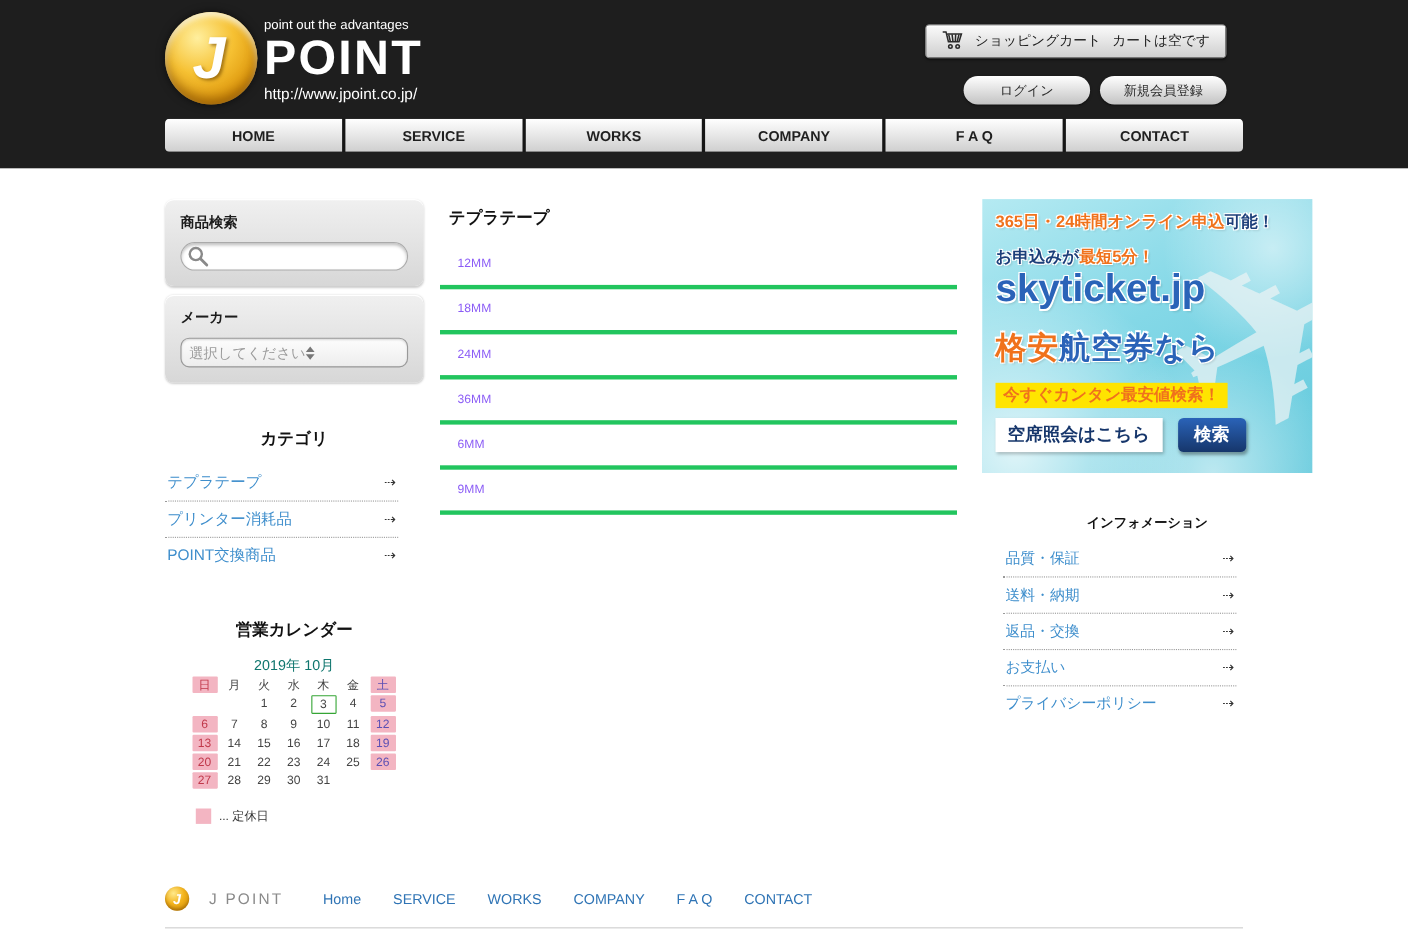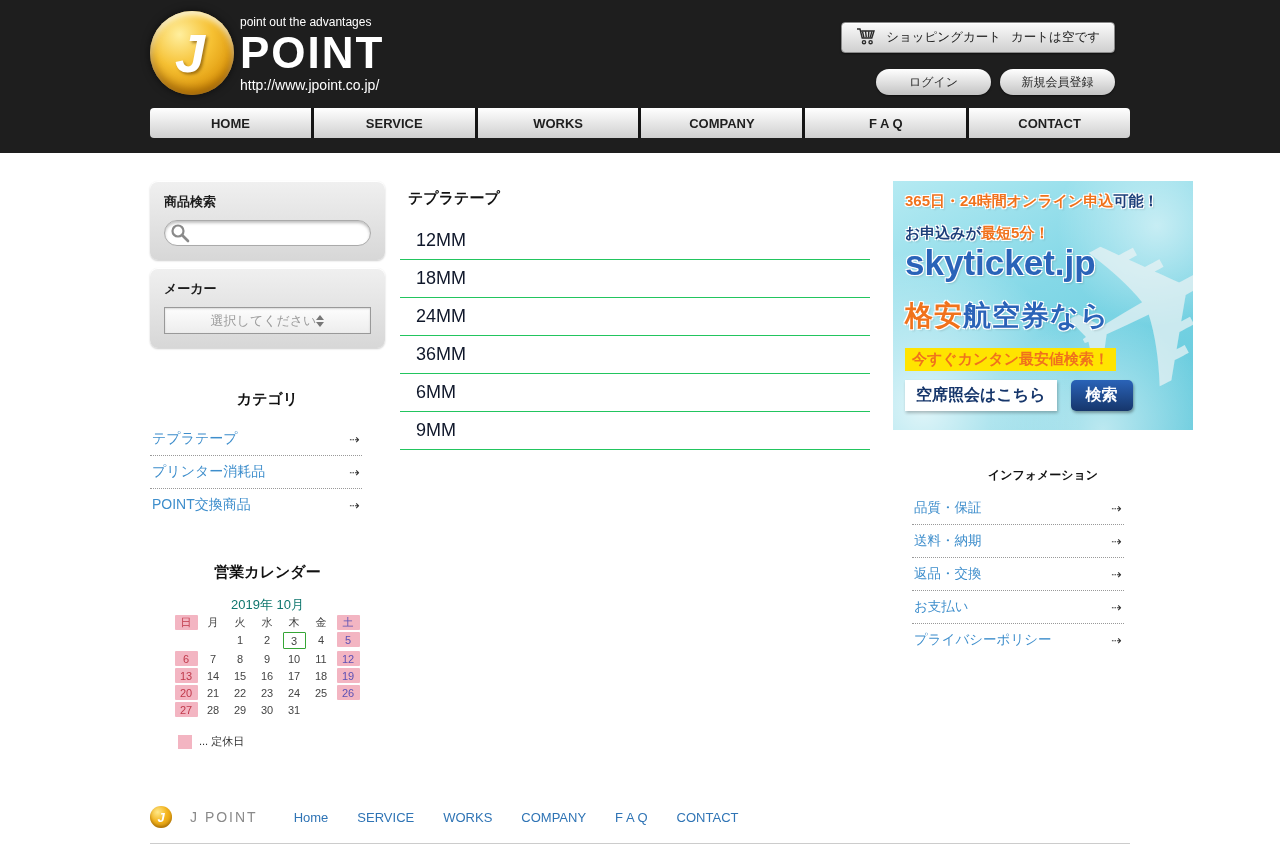--- a/index.html
+++ b/index.html
@@ -43,22 +43,22 @@
   .col-right{width:300px;flex:none;margin-left:23px;}
 
   
   .side-box{background:linear-gradient(#f0f0f0,#d7d7d7);border-radius:8px;padding:12px 14px 14px;
     margin-bottom:8px;box-shadow:inset 0 1px 0 #fff,0 1px 2px rgba(0,0,0,.2);}
   .side-box .box-label{font-size:13px;font-weight:bold;color:#1c1c1c;margin-bottom:9px;}
   .search-wrap{position:relative;}
   .search-input{width:100%;height:26px;border-radius:13px;border:1px solid #aaa;box-sizing:border-box;
     box-shadow:inset 0 2px 3px rgba(0,0,0,.25);padding:0 10px 0 32px;font-size:13px;outline:none;}
   .search-icon{position:absolute;left:6px;top:3px;}
-  .fake-select{height:25px;border:1px solid #999;border-radius:0;background:linear-gradient(#fdfdfd,#ededed);
-    box-shadow:inset 0 1px 2px rgba(0,0,0,.15);display:flex;align-items:center;justify-content:center;
+  .fake-select{height:25px;border:1px solid #999;border-radius:8px;background:linear-gradient(#fdfdfd,#ededed);
+    box-shadow:inset 0 1px 2px rgba(0,0,0,.15);display:flex;align-items:center;justify-content:flex-start;
     padding:0 7px;cursor:pointer;}
   .fake-select .sel-text{font-size:13px;color:#9a9a9a;}
   .updown{display:flex;flex-direction:column;align-items:center;gap:2px;}
   .tri-up{width:0;height:0;border-left:4px solid transparent;border-right:4px solid transparent;border-bottom:5px solid #777;}
   .tri-down{width:0;height:0;border-left:4px solid transparent;border-right:4px solid transparent;border-top:5px solid #777;}
 
   .side-heading{text-align:center;font-size:15px;font-weight:bold;color:#111;margin:42px 0 14px;}
   .linklist{list-style:none;margin:0;padding:0;width:212px;}
   .linklist li{display:flex;justify-content:space-between;align-items:center;padding:7px 2px;cursor:pointer;}
   .linklist li + li{border-top:1px dotted #999;}
@@ -74,22 +74,22 @@
   .cal-cell.hd{color:#444;}
   .cal-cell.sun{background:#f3b5c2;color:#c0394b;}
   .cal-cell.sat{background:#f3b5c2;color:#5c50b4;}
   .cal-cell.today{border:1px solid #35a535;background:#fff;}
   .cal-legend{display:flex;align-items:center;gap:7px;margin:16px 0 0 28px;font-size:11px;color:#333;}
   .swatch{width:14px;height:14px;background:#f3b5c2;}
 
   
   .main-title{font-size:15px;font-weight:bold;color:#111;margin:8px 0 14px 8px;}
   .mm-list{list-style:none;margin:0;padding:0;}
-  .mm-list li{height:37px;line-height:37px;padding-left:16px;font-size:18px;color:#0f172a;
-    border-bottom:1px solid #22c55e;box-shadow:0 1px 0 rgba(255,255,255,.9);cursor:pointer;}
+  .mm-list li{height:37px;line-height:37px;padding-left:16px;font-size:11px;color:#8b5cf6;
+    border-bottom:4px solid #22c55e;box-shadow:0 1px 0 rgba(255,255,255,.9);cursor:pointer;}
 
   
   .banner{position:relative;width:300px;height:249px;overflow:hidden;cursor:pointer;
     background:
       radial-gradient(circle at 88% 18%, rgba(255,255,255,.55), rgba(255,255,255,0) 30%),
       radial-gradient(circle at 10% 92%, rgba(255,255,255,.75), rgba(255,255,255,0) 45%),
       radial-gradient(circle at 70% 100%, rgba(255,255,255,.55), rgba(255,255,255,0) 35%),
       linear-gradient(150deg,#b5eaf2 0%,#84d8e7 45%,#62c9dc 100%);}
   .plane{position:absolute;right:-52px;top:18px;font-size:220px;line-height:220px;
     color:rgba(235,242,244,.72);transform:rotate(-28deg);pointer-events:none;}

